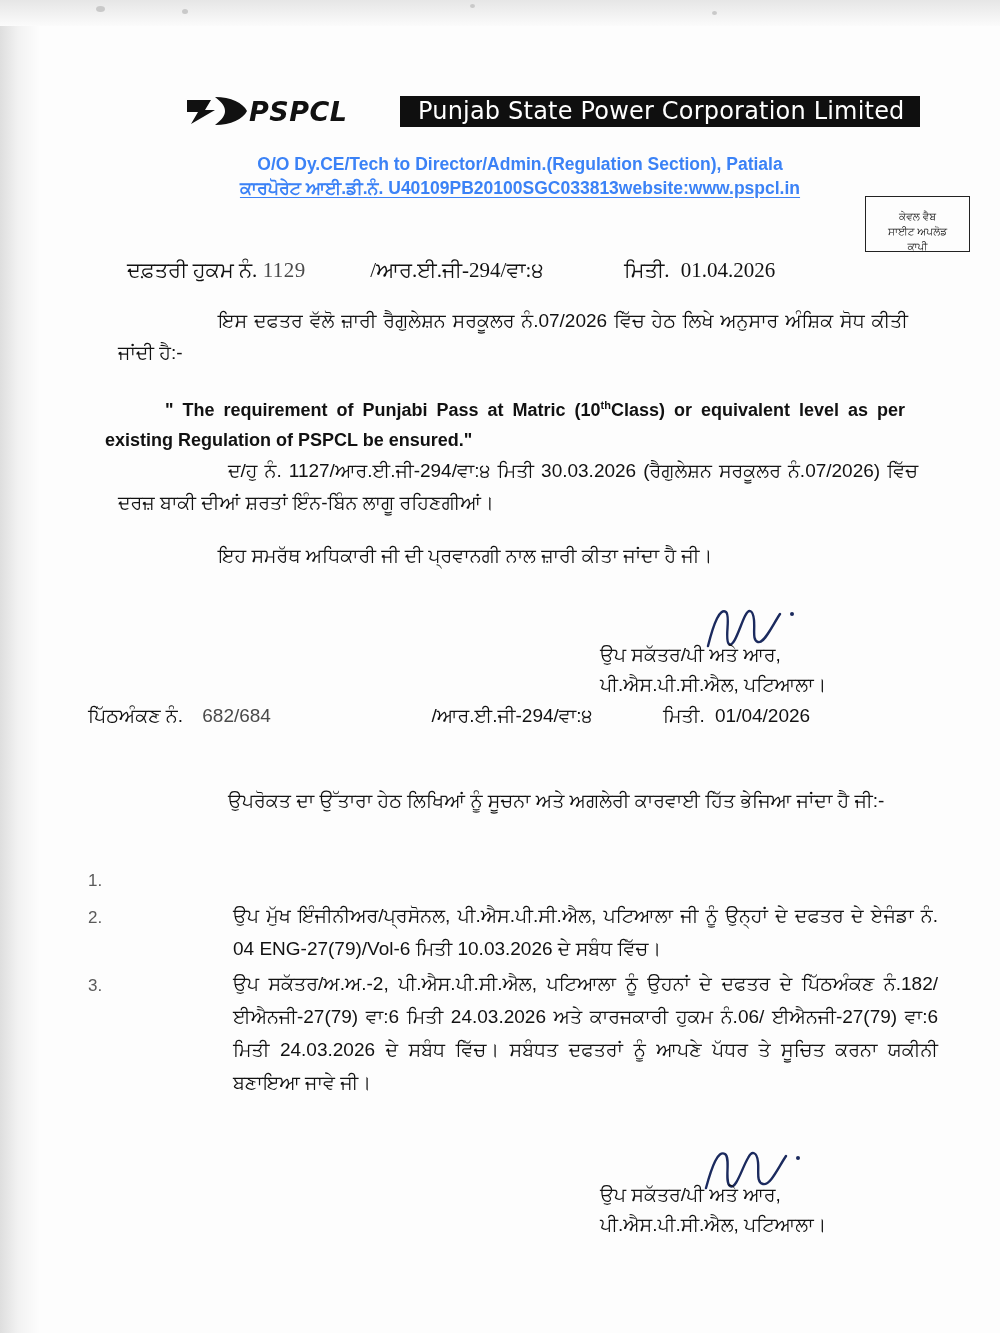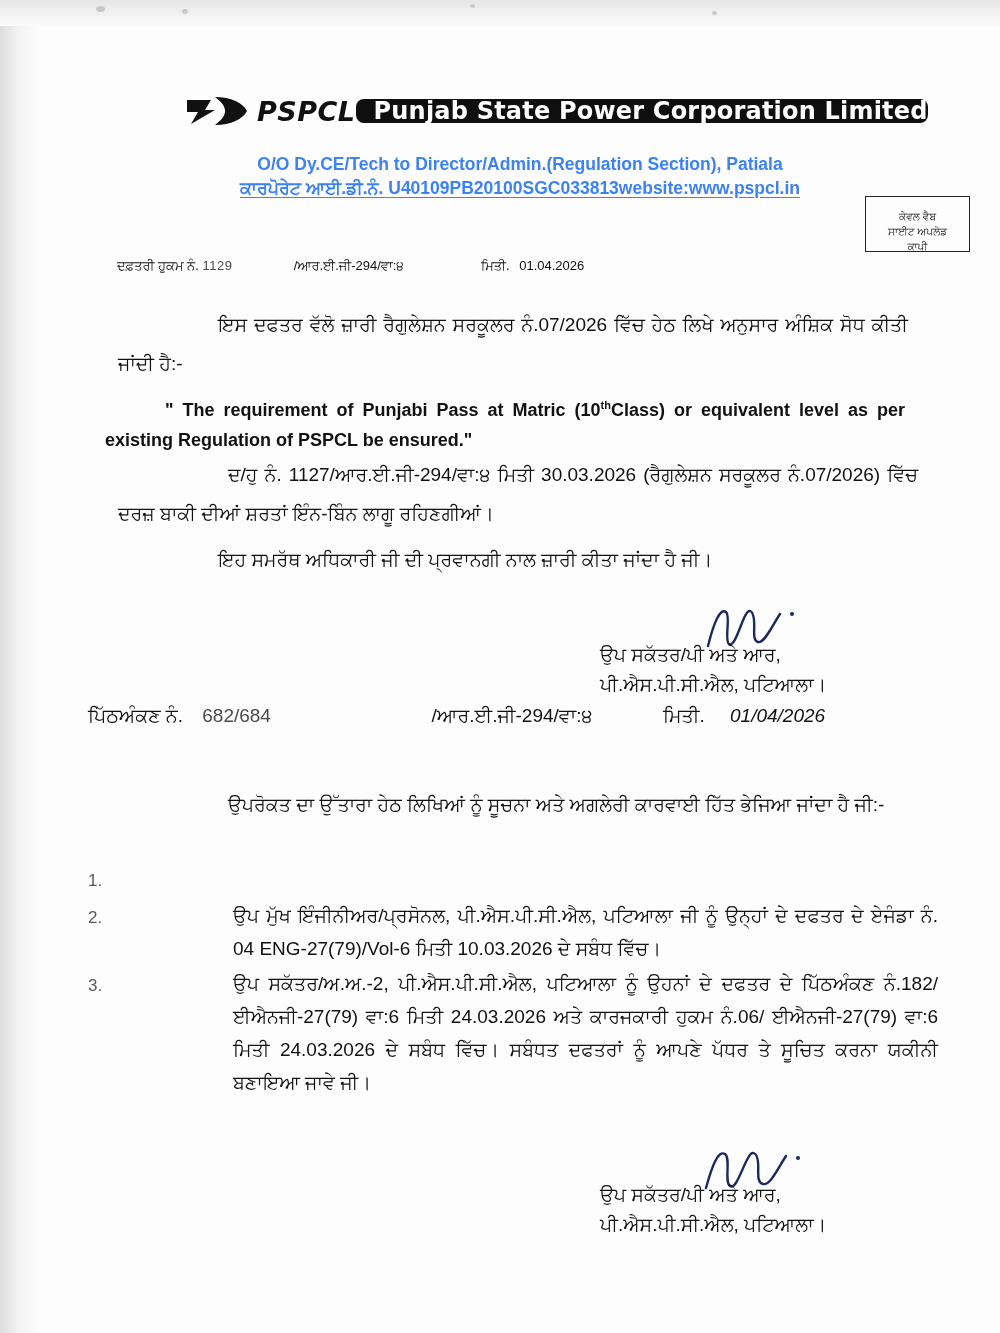--- a/index.html
+++ b/index.html
@@ -53,51 +53,49 @@
     left: 185px;
     top: 88px;
     width: 735px;
     height: 46px;
     display: flex;
     align-items: center;
   }
   .logo-block {
     display: flex;
     align-items: center;
-    gap: 8px;
     width: 215px;
   }
   .logo-mark {
     width: 64px;
     height: 34px;
     position: relative;
   }
   .logo-mark svg { display: block; }
   .logo-text {
     font-family: "DejaVu Sans", sans-serif;
     font-weight: bold;
     font-style: italic;
     font-size: 27px;
     letter-spacing: 0.5px;
     color: #111;
   }
   .title-bar {
     flex: 1;
     background: #0f0f0f;
     color: #ffffff;
-    height: 24px;
+    height: 31px;
     display: flex;
     align-items: center;
     padding-left: 18px;
     font-family: "DejaVu Sans", sans-serif;
-    font-weight: bold;
+    font-weight: normal;
     font-size: 24px;
     letter-spacing: 0.2px;
     white-space: nowrap;
-    border-radius: 8px;
   }
 
   .office-lines {
     position: absolute;
     left: 160px;
     top: 152px;
     width: 720px;
     text-align: center;
     font-family: "Liberation Sans", sans-serif;
     font-weight: bold;
@@ -124,35 +122,36 @@
     box-sizing: border-box;
     color: #222;
     font-family: "Liberation Sans", sans-serif;
   }
 
   
   .pb { font-family: "Liberation Sans", sans-serif; }
 
   .row-order {
     position: absolute;
-    left: 117px;
+    left: 127px;
     top: 258px;
     width: 760px;
-    font-size: 13px;
+    font-size: 21px;
     color: #111;
+    font-family: Liberation Serif, serif;
   }
   .row-order .seg { display: inline-block; }
   .seg-num { color: #4a4a4a; letter-spacing: 0.5px; }
   .seg-gap1 { display:inline-block; width: 54px; }
   .seg-gap2 { display:inline-block; width: 70px; }
 
   .para {
     position: absolute;
     font-size: 19px;
-    line-height: 39px;
+    line-height: 32px;
     color: #111;
   }
   .p1 {
     left: 118px;
     top: 305px;
     width: 790px;
     text-indent: 100px;
     text-align: justify;
   }
 
@@ -332,21 +331,21 @@
     <div>ਪੀ.ਐਸ.ਪੀ.ਸੀ.ਐਲ, ਪਟਿਆਲਾ।</div>
   </div>
 
   <div class="endorse pb">
     <span>ਪਿੱਠਅੰਕਣ ਨੰ.</span>
     <span class="e-no" style="margin-left:14px;">682/684</span>
     <span class="gap-a"></span>
     <span>/ਆਰ.ਈ.ਜੀ-294/ਵਾ:੪</span>
     <span class="gap-b"></span>
     <span>ਮਿਤੀ.</span>
-    <span style="margin-left:20px;font-style:italic;">01/04/2026</span>
+    <span style="margin-left:5px;">01/04/2026</span>
   </div>
 
   <div class="para p4 pb">ਉਪਰੋਕਤ ਦਾ ਉੱਤਾਰਾ ਹੇਠ ਲਿਖਿਆਂ ਨੂੰ ਸੂਚਨਾ ਅਤੇ ਅਗਲੇਰੀ ਕਾਰਵਾਈ ਹਿੱਤ ਭੇਜਿਆ ਜਾਂਦਾ ਹੈ ਜੀ:-</div>
 
   <div class="list pb">
     <div class="list-item item1">
       <div class="list-idx">1.</div>
     </div>
     <div class="list-item">
       <div class="list-idx">2.</div>

